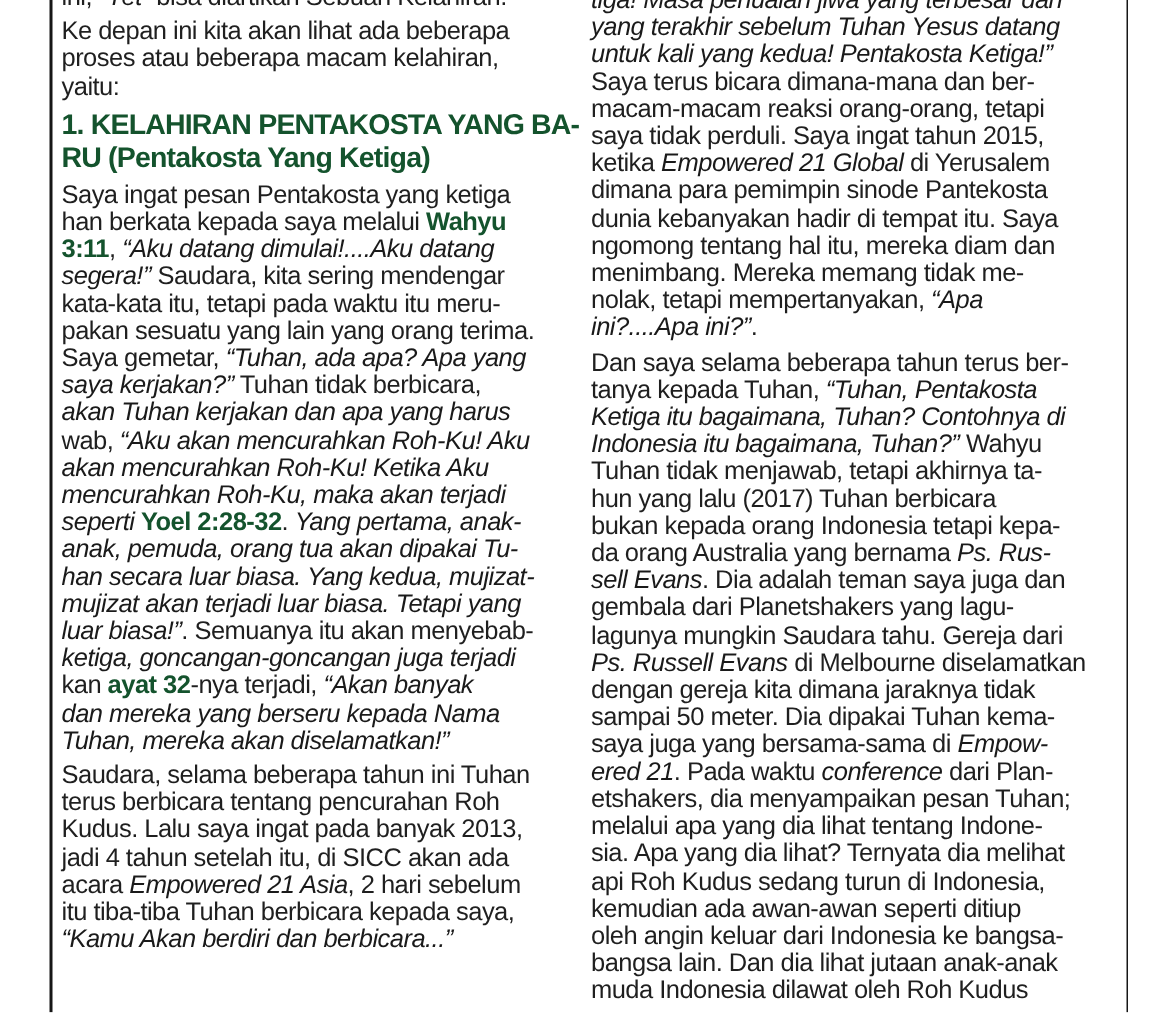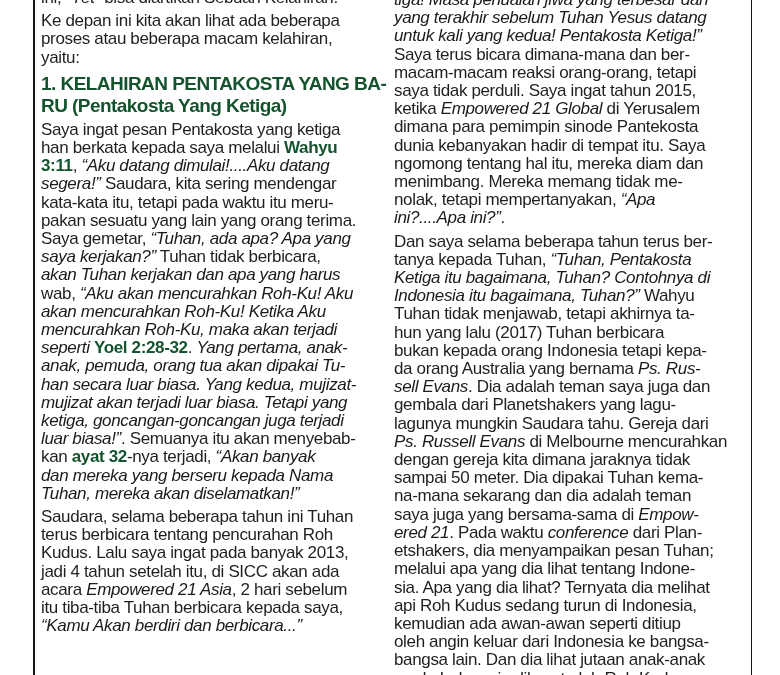--- a/index.html
+++ b/index.html
@@ -59,22 +59,22 @@
         <div class="line"><span class="run-r">Saya gemetar, </span><span class="run-bi">“Tuhan, ada apa? Apa yang</span></div>
         <div class="line"><span class="run-bi">saya kerjakan?”</span><span class="run-r"> Tuhan tidak berbicara,</span></div>
         <div class="line"><span class="run-bi">akan Tuhan kerjakan dan apa yang harus</span></div>
         <div class="line"><span class="run-r">wab, </span><span class="run-bi">“Aku akan mencurahkan Roh-Ku! Aku</span></div>
         <div class="line"><span class="run-bi">akan mencurahkan Roh-Ku! Ketika Aku</span></div>
         <div class="line"><span class="run-bi">mencurahkan Roh-Ku, maka akan terjadi</span></div>
         <div class="line"><span class="run-bi">seperti </span><span class="run-b">Yoel 2:28-32</span><span class="run-r">. </span><span class="run-bi">Yang pertama, anak-</span></div>
         <div class="line"><span class="run-bi">anak, pemuda, orang tua akan dipakai Tu-</span></div>
         <div class="line"><span class="run-bi">han secara luar biasa. Yang kedua, mujizat-</span></div>
         <div class="line"><span class="run-bi">mujizat akan terjadi luar biasa. Tetapi yang</span></div>
+        <div class="line"><span class="run-bi">luar biasa!”</span><span class="run-r">. Semuanya itu akan menyebab-</span></div>
         <div class="line"><span class="run-bi">ketiga, goncangan-goncangan juga terjadi</span></div>
-        <div class="line"><span class="run-bi">luar biasa!”</span><span class="run-r">. Semuanya itu akan menyebab-</span></div>
         <div class="line"><span class="run-r">kan </span><span class="run-b">ayat 32</span><span class="run-r">-nya terjadi, </span><span class="run-bi">“Akan banyak</span></div>
         <div class="line"><span class="run-bi">dan mereka yang berseru kepada Nama</span></div>
         <div class="line"><span class="run-bi">Tuhan, mereka akan diselamatkan!”</span></div>
       </div>
       <div class="block para">
         <div class="line"><span class="run-r">Saudara, selama beberapa tahun ini Tuhan</span></div>
         <div class="line"><span class="run-r">terus berbicara tentang pencurahan Roh</span></div>
         <div class="line"><span class="run-r">Kudus. Lalu saya ingat pada banyak 2013,</span></div>
         <div class="line"><span class="run-r">jadi 4 tahun setelah itu, di SICC akan ada</span></div>
         <div class="line"><span class="run-r">acara </span><span class="run-bi">Empowered 21 Asia</span><span class="run-r">, 2 hari sebelum</span></div>
@@ -103,24 +103,23 @@
         <div class="line"><span class="run-r">tanya kepada Tuhan, </span><span class="run-bi">“Tuhan, Pentakosta</span></div>
         <div class="line"><span class="run-bi">Ketiga itu bagaimana, Tuhan? Contohnya di</span></div>
         <div class="line"><span class="run-bi">Indonesia itu bagaimana, Tuhan?”</span><span class="run-r"> Wahyu</span></div>
         <div class="line"><span class="run-r">Tuhan tidak menjawab, tetapi akhirnya ta-</span></div>
         <div class="line"><span class="run-r">hun yang lalu (2017) Tuhan berbicara</span></div>
         <div class="line"><span class="run-r">bukan kepada orang Indonesia tetapi kepa-</span></div>
         <div class="line"><span class="run-r">da orang Australia yang bernama </span><span class="run-bi">Ps. Rus-</span></div>
         <div class="line"><span class="run-bi">sell Evans</span><span class="run-r">. Dia adalah teman saya juga dan</span></div>
         <div class="line"><span class="run-r">gembala dari Planetshakers yang lagu-</span></div>
         <div class="line"><span class="run-r">lagunya mungkin Saudara tahu. Gereja dari</span></div>
-        <div class="line"><span class="run-bi">Ps. Russell Evans</span><span class="run-r"> di Melbourne mencurahkan</span></div>
+        <div class="line"><span class="run-bi">Ps. Russell Evans</span><span class="run-r"> di Melbourne diselamatkan</span></div>
         <div class="line"><span class="run-r">dengan gereja kita dimana jaraknya tidak</span></div>
         <div class="line"><span class="run-r">sampai 50 meter. Dia dipakai Tuhan kema-</span></div>
-        <div class="line"><span class="run-r">na-mana sekarang dan dia adalah teman</span></div>
         <div class="line"><span class="run-r">saya juga yang bersama-sama di </span><span class="run-bi">Empow-</span></div>
         <div class="line"><span class="run-bi">ered 21</span><span class="run-r">. Pada waktu </span><span class="run-bi">conference</span><span class="run-r"> dari Plan-</span></div>
         <div class="line"><span class="run-r">etshakers, dia menyampaikan pesan Tuhan;</span></div>
         <div class="line"><span class="run-r">melalui apa yang dia lihat tentang Indone-</span></div>
         <div class="line"><span class="run-r">sia. Apa yang dia lihat? Ternyata dia melihat</span></div>
         <div class="line"><span class="run-r">api Roh Kudus sedang turun di Indonesia,</span></div>
         <div class="line"><span class="run-r">kemudian ada awan-awan seperti ditiup</span></div>
         <div class="line"><span class="run-r">oleh angin keluar dari Indonesia ke bangsa-</span></div>
         <div class="line"><span class="run-r">bangsa lain. Dan dia lihat jutaan anak-anak</span></div>
         <div class="line"><span class="run-r">muda Indonesia dilawat oleh Roh Kudus</span></div>

